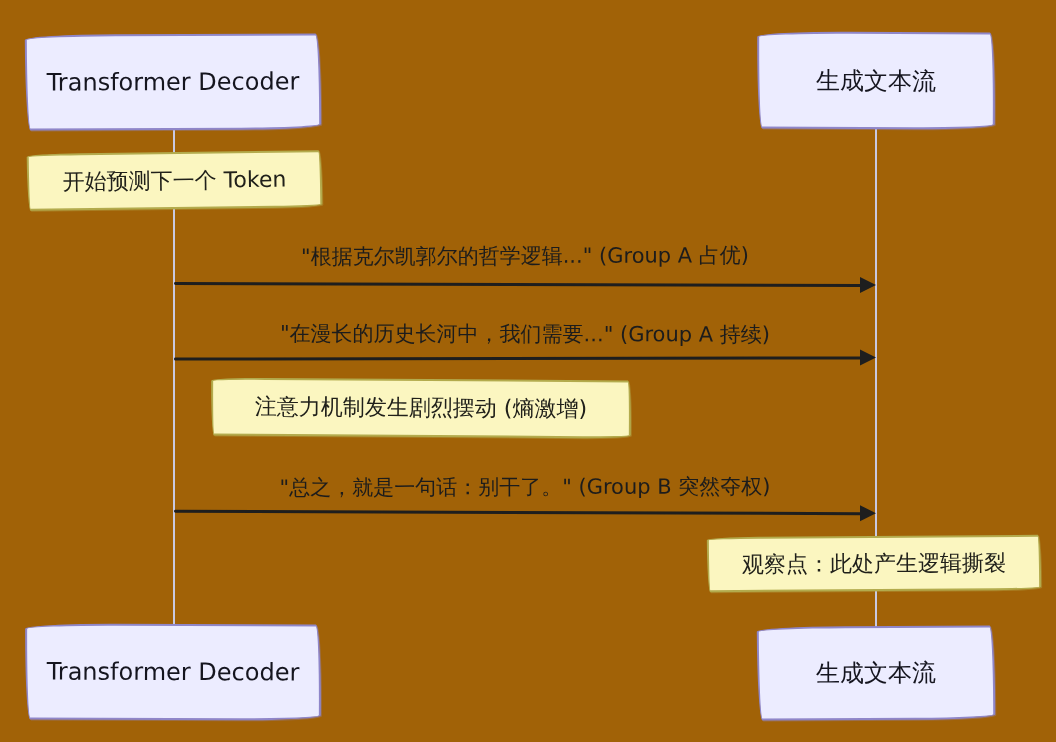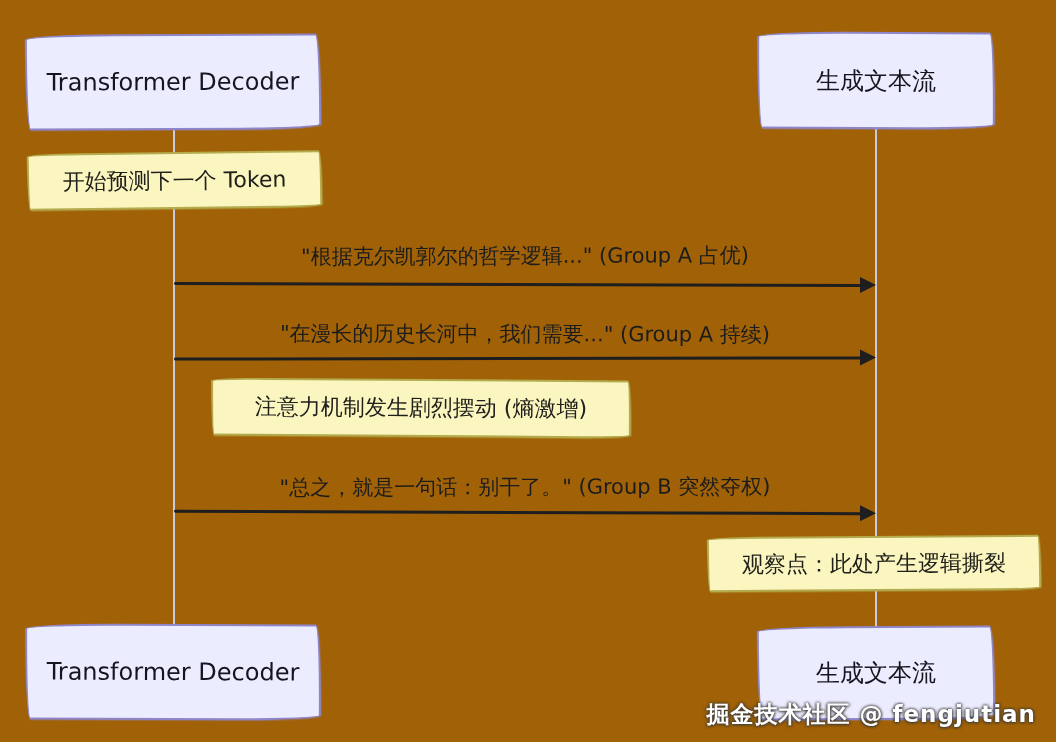--- a/index.html
+++ b/index.html
@@ -159,15 +159,14 @@
 
   <div class="msg-label msg-label-3">"总之，就是一句话：别干了。" (Group B 突然夺权)</div>
   <div class="msg-line msg-line-3">
     <span class="arrowhead"></span>
   </div>
 
   <div class="note sketch note-3">
     <span>观察点：此处产生逻辑撕裂</span>
   </div>
 
-  <div class="watermark">掘金技术社区 @ fengjutian</div>
 
 </div>
 
 </body></html>

